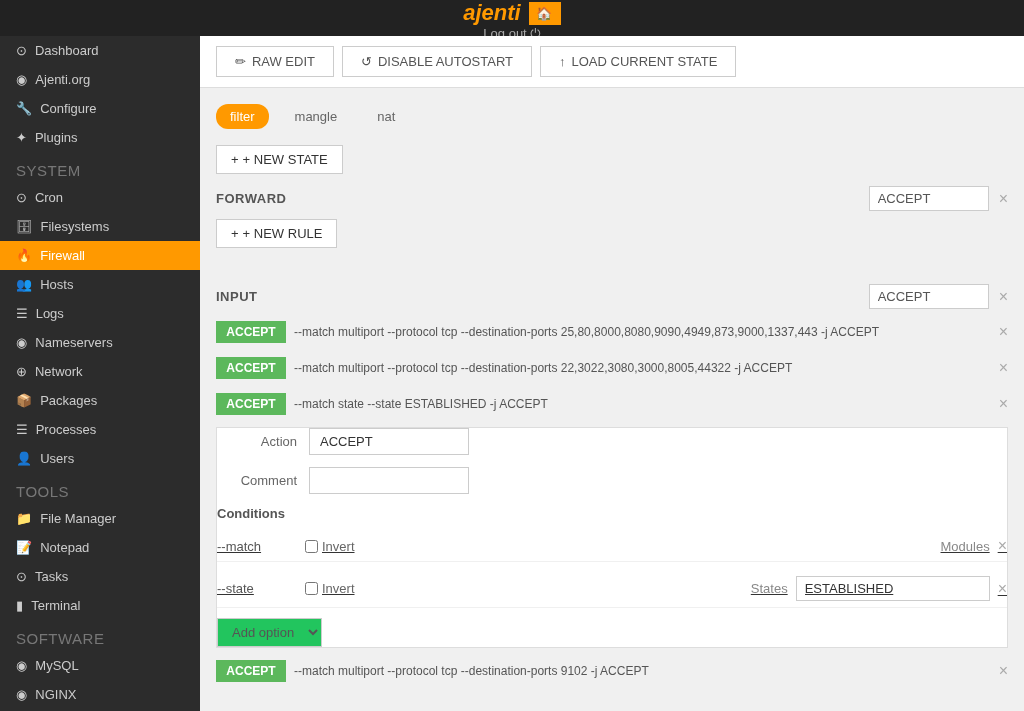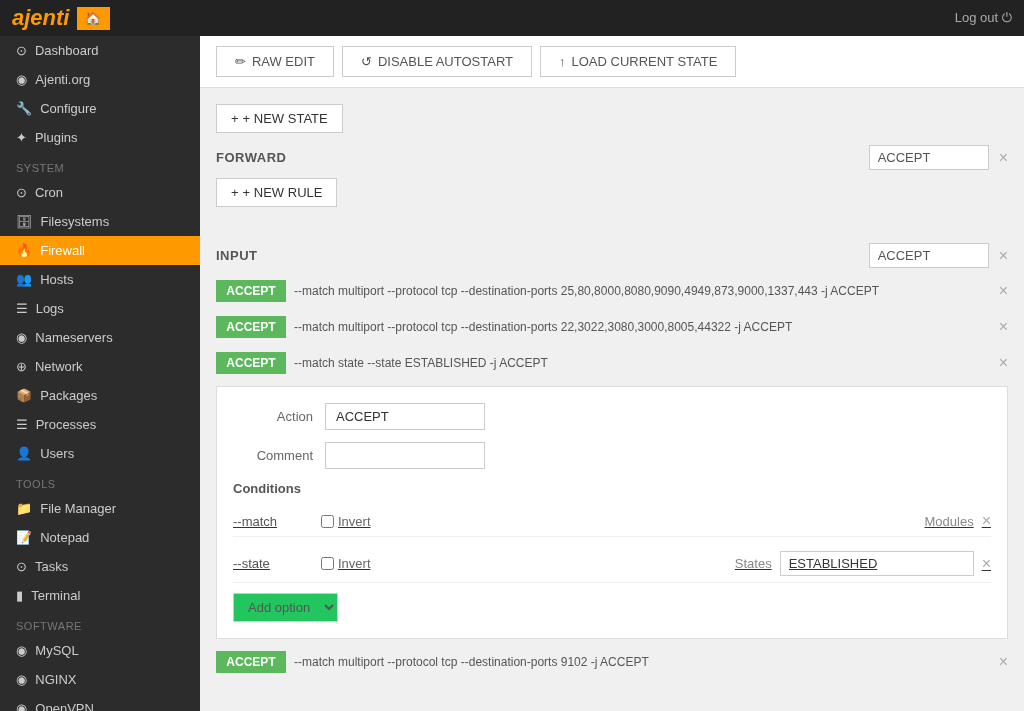--- a/index.html
+++ b/index.html
@@ -6,20 +6,21 @@
     body { font-family: 'Helvetica Neue', Arial, sans-serif; font-size: 13px; background: #f0f0f0; color: #333; }
 
     
     .topbar {
       background: #222;
       height: 36px;
       display: flex;
       align-items: center;
       justify-content: space-between;
       padding: 0 12px;
+      flex-direction: column;
     }
     .topbar-brand {
       display: flex;
       align-items: center;
       gap: 8px;
     }
     .topbar-logo {
       color: #f90;
       font-size: 22px;
       font-weight: bold;
@@ -70,21 +71,21 @@
       cursor: pointer;
       font-size: 13px;
       color: #ccc;
     }
     .sidebar-item.active {
       background: #f90;
       color: #fff;
     }
     .sidebar-section {
       padding: 10px 16px 4px;
-      font-size: 11px;
+      font-size: 15px;
       color: #777;
       text-transform: uppercase;
       letter-spacing: 0.5px;
     }
     .sidebar-icon { font-size: 13px; }
 
     
     .main {
       flex: 1;
       overflow-y: auto;
@@ -209,21 +210,20 @@
     .rule-close {
       color: #aaa;
       cursor: pointer;
       font-size: 16px;
     }
 
     
     .rule-detail {
       background: #fff;
       border: 1px solid #ddd;
-      padding: 16px;
       margin-top: 8px;
       margin-bottom: 8px;
     }
     .form-row {
       display: flex;
       align-items: center;
       gap: 12px;
       margin-bottom: 12px;
     }
     .form-label {
@@ -434,20 +434,31 @@
       </button>
       <button class="toolbar-btn">
         <span>↑</span>
         <span>LOAD CURRENT STATE</span>
       </button>
     </div>
 
     <div class="content">
 
       
+      <div class="tabs">
+        <div class="tab active">
+          <span>filter</span>
+        </div>
+        <div class="tab">
+          <span>mangle</span>
+        </div>
+        <div class="tab">
+          <span>nat</span>
+        </div>
+      </div>
 
       
       <button class="btn-new">
         <span>+</span>
         <span>+ NEW STATE</span>
       </button>
 
       
       <div class="section">
         <div class="chain-header">

